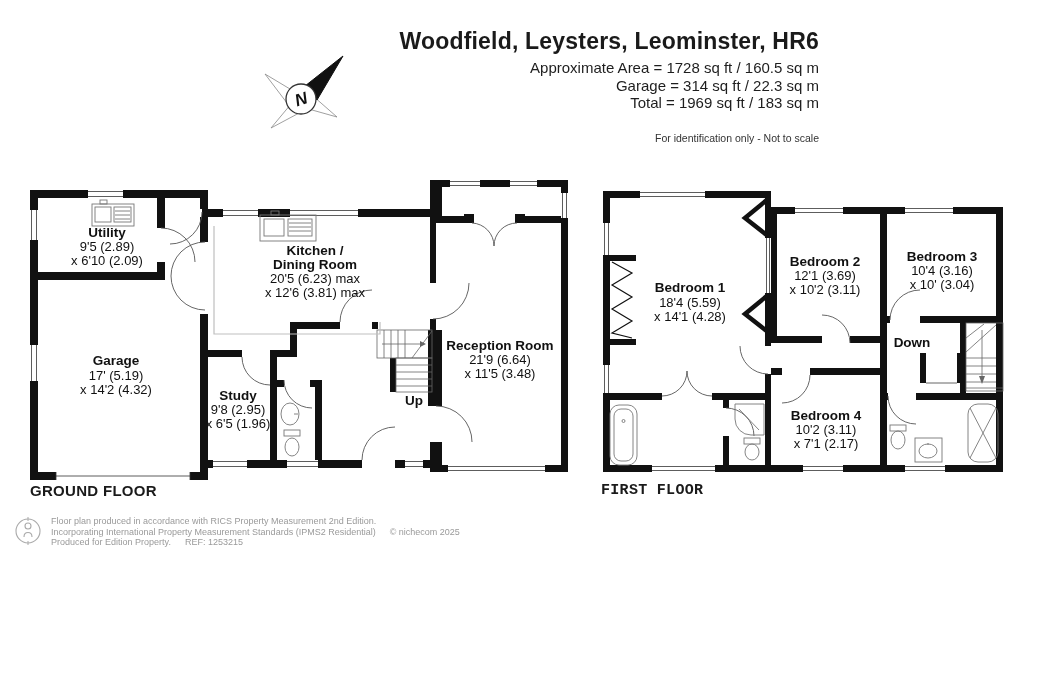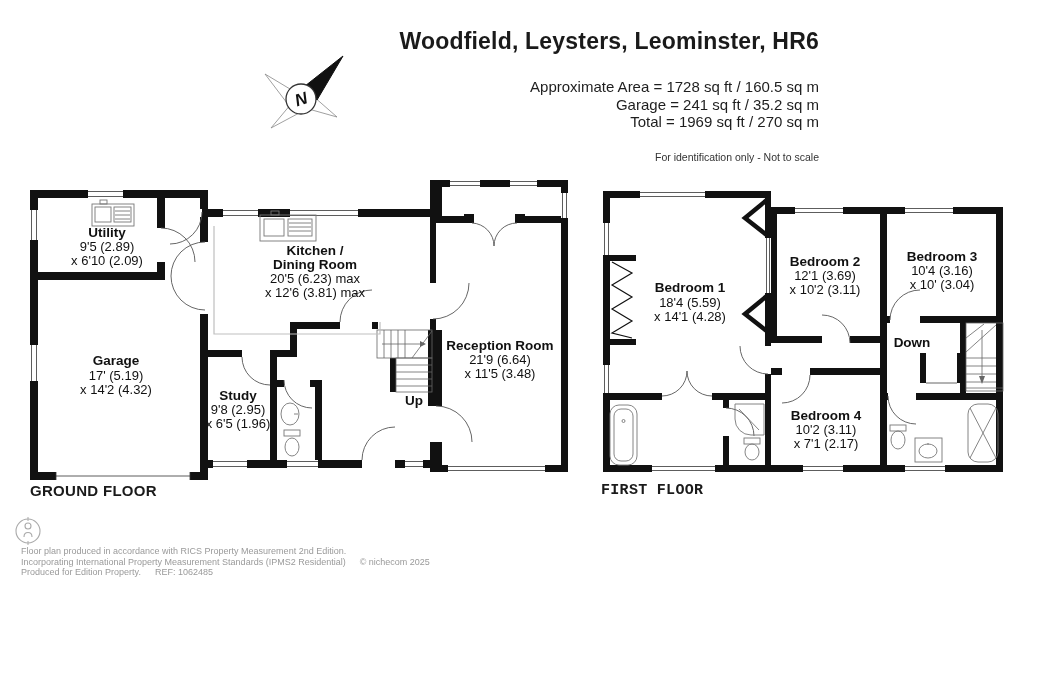--- a/index.html
+++ b/index.html
@@ -3,26 +3,26 @@
 <meta charset="utf-8">
 <style>
   html,body{margin:0;padding:0;background:#fff;}
   body{font-family:"Liberation Sans",sans-serif;color:#1a1a1a;}
   #canvas{position:relative;width:1056px;height:681px;background:#fff;overflow:hidden;}
   .abs{position:absolute;}
   
   #header{top:28px;right:237px;text-align:right;}
   #title{font-size:23px;font-weight:bold;letter-spacing:.2px;}
   .area-line{font-size:15px;line-height:17.5px;color:#1e1e1e;}
-  #area-lines{margin-top:23px;}
+  #area-lines{margin-top:4px;}
   #id-note{font-size:10.5px;color:#333;margin-top:20px;}
   
   .floor-label{font-size:15px;font-weight:bold;letter-spacing:.3px;}
   
-  #footer{left:13px;top:516px;display:flex;align-items:flex-start;flex-direction:column;}
+  #footer{left:13px;top:516px;display:flex;align-items:flex-start;}
   #footer .txt{margin-left:8px;font-size:9px;line-height:10.5px;color:#9a9a9a;}
   #footer .gap{display:inline-block;width:14px;}
   
   svg{display:block;}
   svg text{font-family:"Liberation Sans",sans-serif;fill:#111;}
   .rn{font-size:13.5px;font-weight:bold;}
   .rd{font-size:13px;}
   .wall{fill:#111;}
   .wgap{fill:#fff;}
   .wline{stroke:#333;stroke-width:.8;}
@@ -32,22 +32,22 @@
 </style>
 </head>
 <body>
 
 <div id="canvas">
 
   <div id="header" class="abs">
     <div id="title">Woodfield, Leysters, Leominster, HR6</div>
     <div id="area-lines">
       <div class="area-line">Approximate Area = 1728 sq ft / 160.5 sq m</div>
-      <div class="area-line">Garage = 241 sq ft / 35.2 sq m</div>
-      <div class="area-line">Total = 1969 sq ft / 270 sq m</div>
+      <div class="area-line">Garage = 314 sq ft / 22.3 sq m</div>
+      <div class="area-line">Total = 1969 sq ft / 183 sq m</div>
     </div>
     <div id="id-note">For identification only - Not to scale</div>
   </div>
 
   <svg class="abs" style="left:253px;top:50px;" width="100" height="90" viewBox="0 0 100 90">
     <path d="M 12,24 L 42,42 L 34,53 Z" fill="none" stroke="#888" stroke-width="0.8"></path>
     <path d="M 18,78 L 38,54 L 48,62 Z" fill="none" stroke="#888" stroke-width="0.8"></path>
     <path d="M 84,67 L 60,46 L 52,58 Z" fill="none" stroke="#888" stroke-width="0.8"></path>
     <path d="M 52,36 L 90,6 L 64,50 Z" fill="#111" stroke="#111"></path>
     <circle cx="48" cy="49" r="15" fill="#fff" stroke="#333" stroke-width="1.3"></circle>
@@ -398,17 +398,17 @@
     <svg width="30" height="30" viewBox="0 0 30 30">
       <circle cx="15" cy="15" r="12" fill="none" stroke="#aaa" stroke-width="1.1"></circle>
       <line x1="15" y1="1" x2="15" y2="5" stroke="#aaa" stroke-width="1"></line>
       <line x1="15" y1="25" x2="15" y2="29" stroke="#aaa" stroke-width="1"></line>
       <circle cx="15" cy="10" r="3" fill="none" stroke="#aaa" stroke-width="1.1"></circle>
       <path d="M 11,21 C 11,15 19,15 19,21" fill="none" stroke="#aaa" stroke-width="1.1"></path>
     </svg>
     <div class="txt">
       <div>Floor plan produced in accordance with RICS Property Measurement 2nd Edition.</div>
       <div><span>Incorporating International Property Measurement Standards (IPMS2 Residential)</span><span class="gap"></span><span>© nichecom 2025</span></div>
-      <div><span>Produced for Edition Property.</span><span class="gap"></span><span>REF: 1062485</span></div>
+      <div><span>Produced for Edition Property.</span><span class="gap"></span><span>REF: 1253215</span></div>
     </div>
   </div>
 
 </div>
 
 </body></html>

